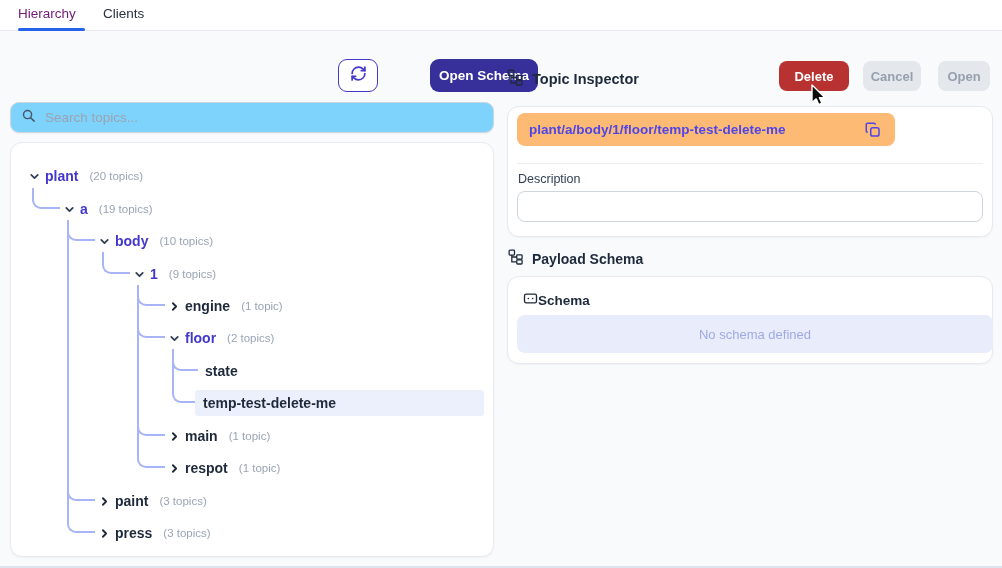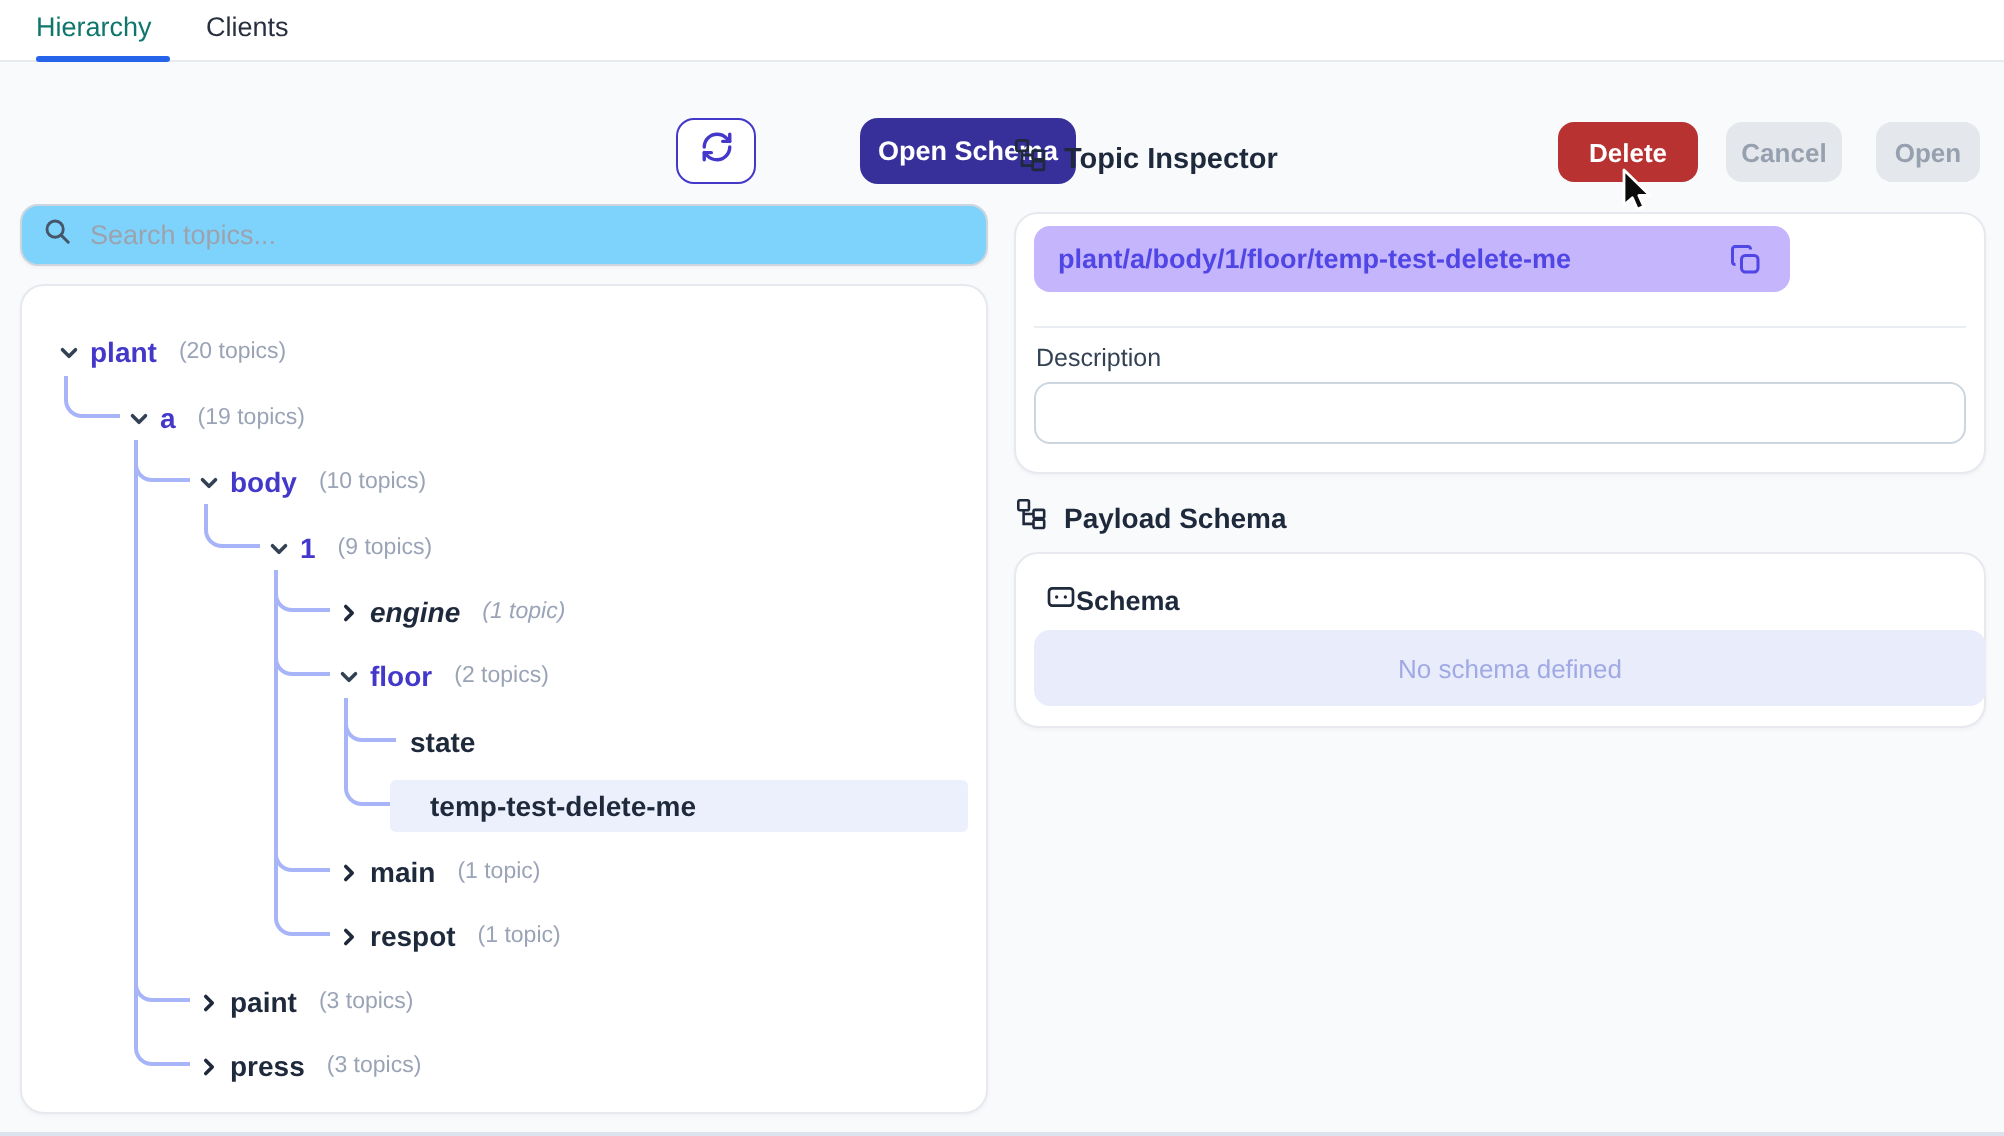--- a/index.html
+++ b/index.html
@@ -3,21 +3,21 @@
 <meta charset="utf-8">
 <style>
   * { margin:0; padding:0; box-sizing:border-box; }
   html,body { width:1002px; height:568px; }
   body { font-family:"Liberation Sans", sans-serif; background:#f8fafc; }
   .page { position:relative; width:1002px; height:568px; background:#f8fafc; overflow:hidden; }
 
   
   .tabbar { position:absolute; left:0; top:0; width:1002px; height:31px; background:#ffffff; border-bottom:1px solid #e8eaee; }
   .tab { position:absolute; top:6px; font-size:13.5px; cursor:default; }
-  .tab-active { left:18px; color:#0f766e; font-weight:500; }
+  .tab-active { left:18px; color:#701a75; font-weight:500; }
   .tab-underline { position:absolute; left:18px; top:28px; width:67px; height:3px; background:#2563eb; border-radius:2px; }
   .tab-plain { left:103px; color:#28303f; }
 
   
   .sec-head { position:absolute; display:flex; align-items:center; gap:8px; font-size:14.5px; font-weight:700; color:#1e293b; }
 
   
   .btn { position:absolute; display:flex; align-items:center; justify-content:center; font-weight:700; border-radius:8px; cursor:pointer; }
   .btn-refresh { left:338px; top:59px; width:40px; height:33px; background:#ffffff; border:1.5px solid #4338ca; border-radius:9px; }
   .btn-openschema { left:386px; top:59px; width:108px; height:33px; background:#37309b; color:#ffffff; font-size:13.5px; border-radius:9px;margin-left:44px; }
@@ -38,24 +38,24 @@
   .schema-card { left:507px; top:276px; width:486px; height:88px; }
 
   
   .conn { position:absolute; border-left:2.5px solid #a8b4f8; border-bottom:2.5px solid #a8b4f8; border-bottom-left-radius:9px; }
   .trow { position:absolute; height:26px; display:flex; align-items:center; gap:4px; cursor:pointer; }
   .tlabel { font-size:14px; font-weight:700; white-space:nowrap; }
   .n-open { color:#4338ca; }
   .n-closed { color:#1e293b; }
   .count { font-size:11.5px; color:#9aa4b6; margin-left:7px; white-space:nowrap; }
   .chev { width:14px; height:14px; display:flex; align-items:center; justify-content:center; }
-  .trow-selected { background:#ecf0fc; border-radius:3px; padding-left:20px; }
-
-  
-  .path-box { position:absolute; left:517px; top:113px; width:378px; height:33px; background:#c4b5fd; border-radius:8px; display:flex; align-items:center; padding:12px 12px; }
+  .trow-selected { background:#ecf0fc; border-radius:3px; padding-left:8px; }
+
+  
+  .path-box { position:absolute; left:517px; top:113px; width:378px; height:33px; background:#fdba74; border-radius:8px; display:flex; align-items:center; padding:12px 12px; }
   .path-text { color:#4f46e5; font-size:13.5px; font-weight:700; flex:1; }
   .copy-btn { width:20px; height:20px; display:flex; align-items:center; justify-content:center; cursor:pointer; }
   .divider { position:absolute; left:517px; top:163px; width:466px; height:1px; background:#eaedf1; }
   .desc-label { position:absolute; left:518px; top:172px; font-size:12.5px; color:#334155; font-weight:500; }
   .desc-input { position:absolute; left:517px; top:191px; width:466px; height:31px; border:1px solid #cdd5df; border-radius:8px; background:#ffffff; font-size:13px; padding:0 10px; outline:none; font-family:"Liberation Sans", sans-serif; }
 
   .schema-row { position:absolute; left:523px; top:291px; display:flex; align-items:center; gap:0; font-size:13.5px; font-weight:700; color:#1e293b; }
   .noschema { position:absolute; left:517px; top:315px; width:476px; height:38px; background:#e9edfb; border-radius:8px; display:flex; align-items:center; justify-content:center; font-size:13px; color:#a0a9e4; }
 
   .bottom-strip { position:absolute; left:0; bottom:0; width:1002px; height:2px; background:#dde3ed; }
@@ -139,21 +139,21 @@
   </div>
   <div class="trow" style="left:132px; top:261px;">
     <span class="chev">
         <svg width="13" height="13" viewBox="0 0 16 16" fill="none" stroke="#334155" stroke-width="2.2" stroke-linecap="round" stroke-linejoin="round">
           <path d="M4 6l4 4 4-4"></path>
         </svg>
       </span>
     <span class="tlabel n-open">1</span>
     <span class="count">(9 topics)</span>
   </div>
-  <div class="trow" style="left:167px; top:293px;font-style:italic;">
+  <div class="trow" style="left:167px; top:293px;">
     <span class="chev">
         <svg width="13" height="13" viewBox="0 0 16 16" fill="none" stroke="#1e293b" stroke-width="2.2" stroke-linecap="round" stroke-linejoin="round">
           <path d="M6 4l4 4-4 4"></path>
         </svg>
       </span>
     <span class="tlabel n-closed">engine</span>
     <span class="count">(1 topic)</span>
   </div>
   <div class="trow" style="left:167px; top:325px;">
     <span class="chev">

